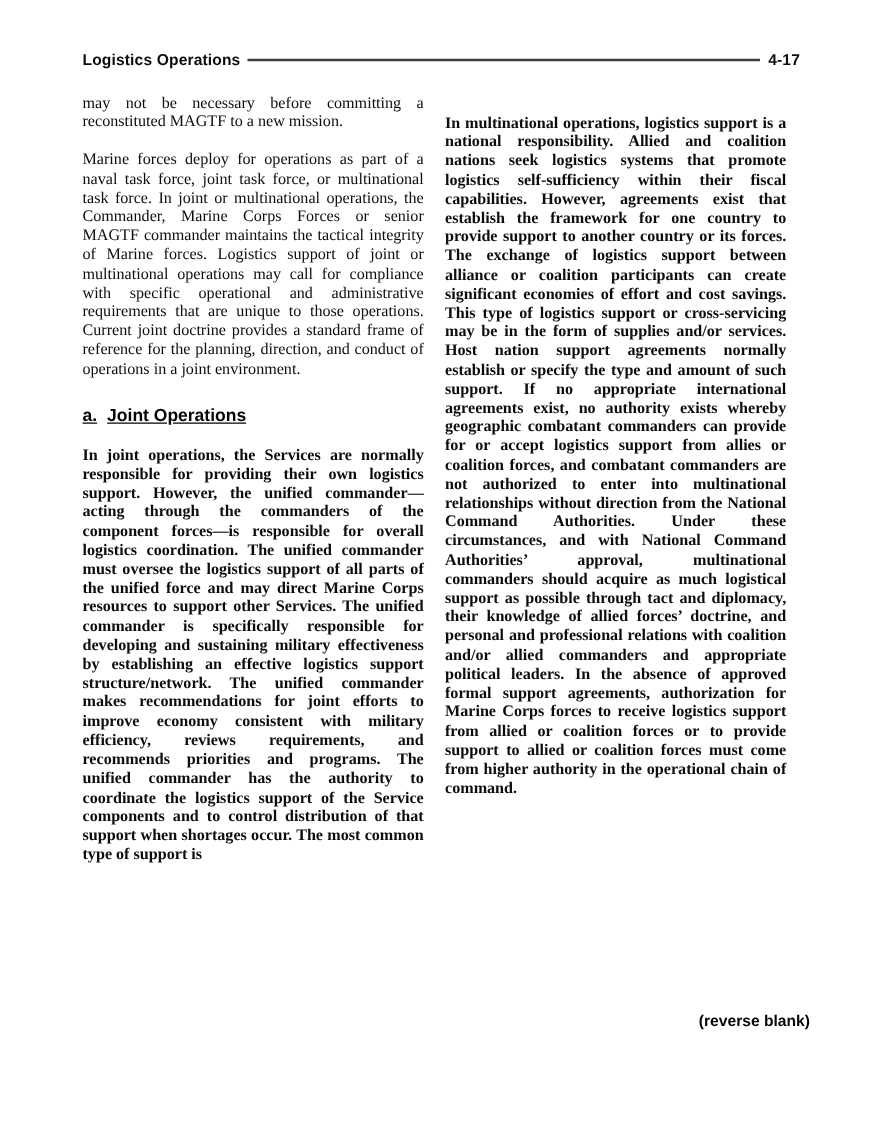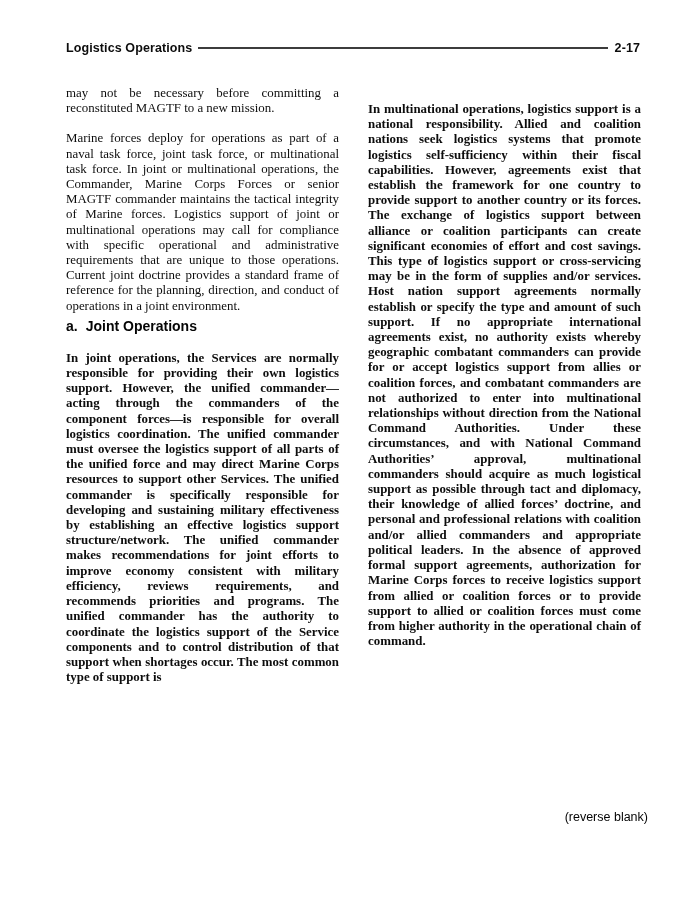--- a/index.html
+++ b/index.html
@@ -38,24 +38,24 @@
     flex: 1;
     height: 2px;
     background: var(--rule);
     margin: 0 7px 0 6px;
   }
 
   
   .columns {
     position: absolute;
     left: 66px;
-    top: 86px;
+    top: 75px;
     width: 575px;
     display: flex;
-    gap: 29px;
+    gap: 17px;
   }
   .col {
     width: 273px;
     flex: 0 0 273px;
   }
 
   .body-para {
     font-size: 12.9px;
     line-height: 15.2px;
     text-align: justify;
@@ -75,44 +75,44 @@
   .sub-heading {
     font-family: "Liberation Sans", sans-serif;
     font-weight: bold;
     font-size: 14px;
     line-height: 17px;
     color: #050505;
   }
   .sub-heading .sub-label { margin-right: 8px; }
 
   .mt-after-heading { margin-top: 15px; }
-  .mt-sub-a { margin-top: 4px; }
+  .mt-sub-a { margin-top: 21px; text-decoration: underline; }
   .mt-sub-b { margin-top: 9px; }
   .mt-para-after-sub { margin-top: 16px; font-weight: bold; }
 
   
   .footer-note {
     position: absolute;
     top: 810px;
     right: 47px;
     font-family: "Liberation Sans", sans-serif;
-    font-weight: normal;
+    font-weight: bold;
     font-size: 12.5px;
     color: #050505;
   }
 </style>
 </head>
 <body>
 
 <div class="page">
 
   <div class="header">
     <span>Logistics Operations</span>
     <span class="rule"></span>
-    <span>2-17</span>
+    <span>4-17</span>
   </div>
 
   <div class="columns">
 
     <div class="col">
       <p class="body-para">may not be necessary before committing a reconstituted MAGTF to a new mission.</p>
 
 
       <p class="body-para mt-after-heading">Marine forces deploy for operations as part of a naval task force, joint task force, or multinational task force. In joint or multinational operations, the Commander, Marine Corps Forces or senior MAGTF commander maintains the tactical integrity of Marine forces. Logistics support of joint or multinational operations may call for compliance with specific operational and administrative requirements that are unique to those operations. Current joint doctrine provides a standard frame of reference for the planning, direction, and conduct of operations in a joint environment.</p>
 

